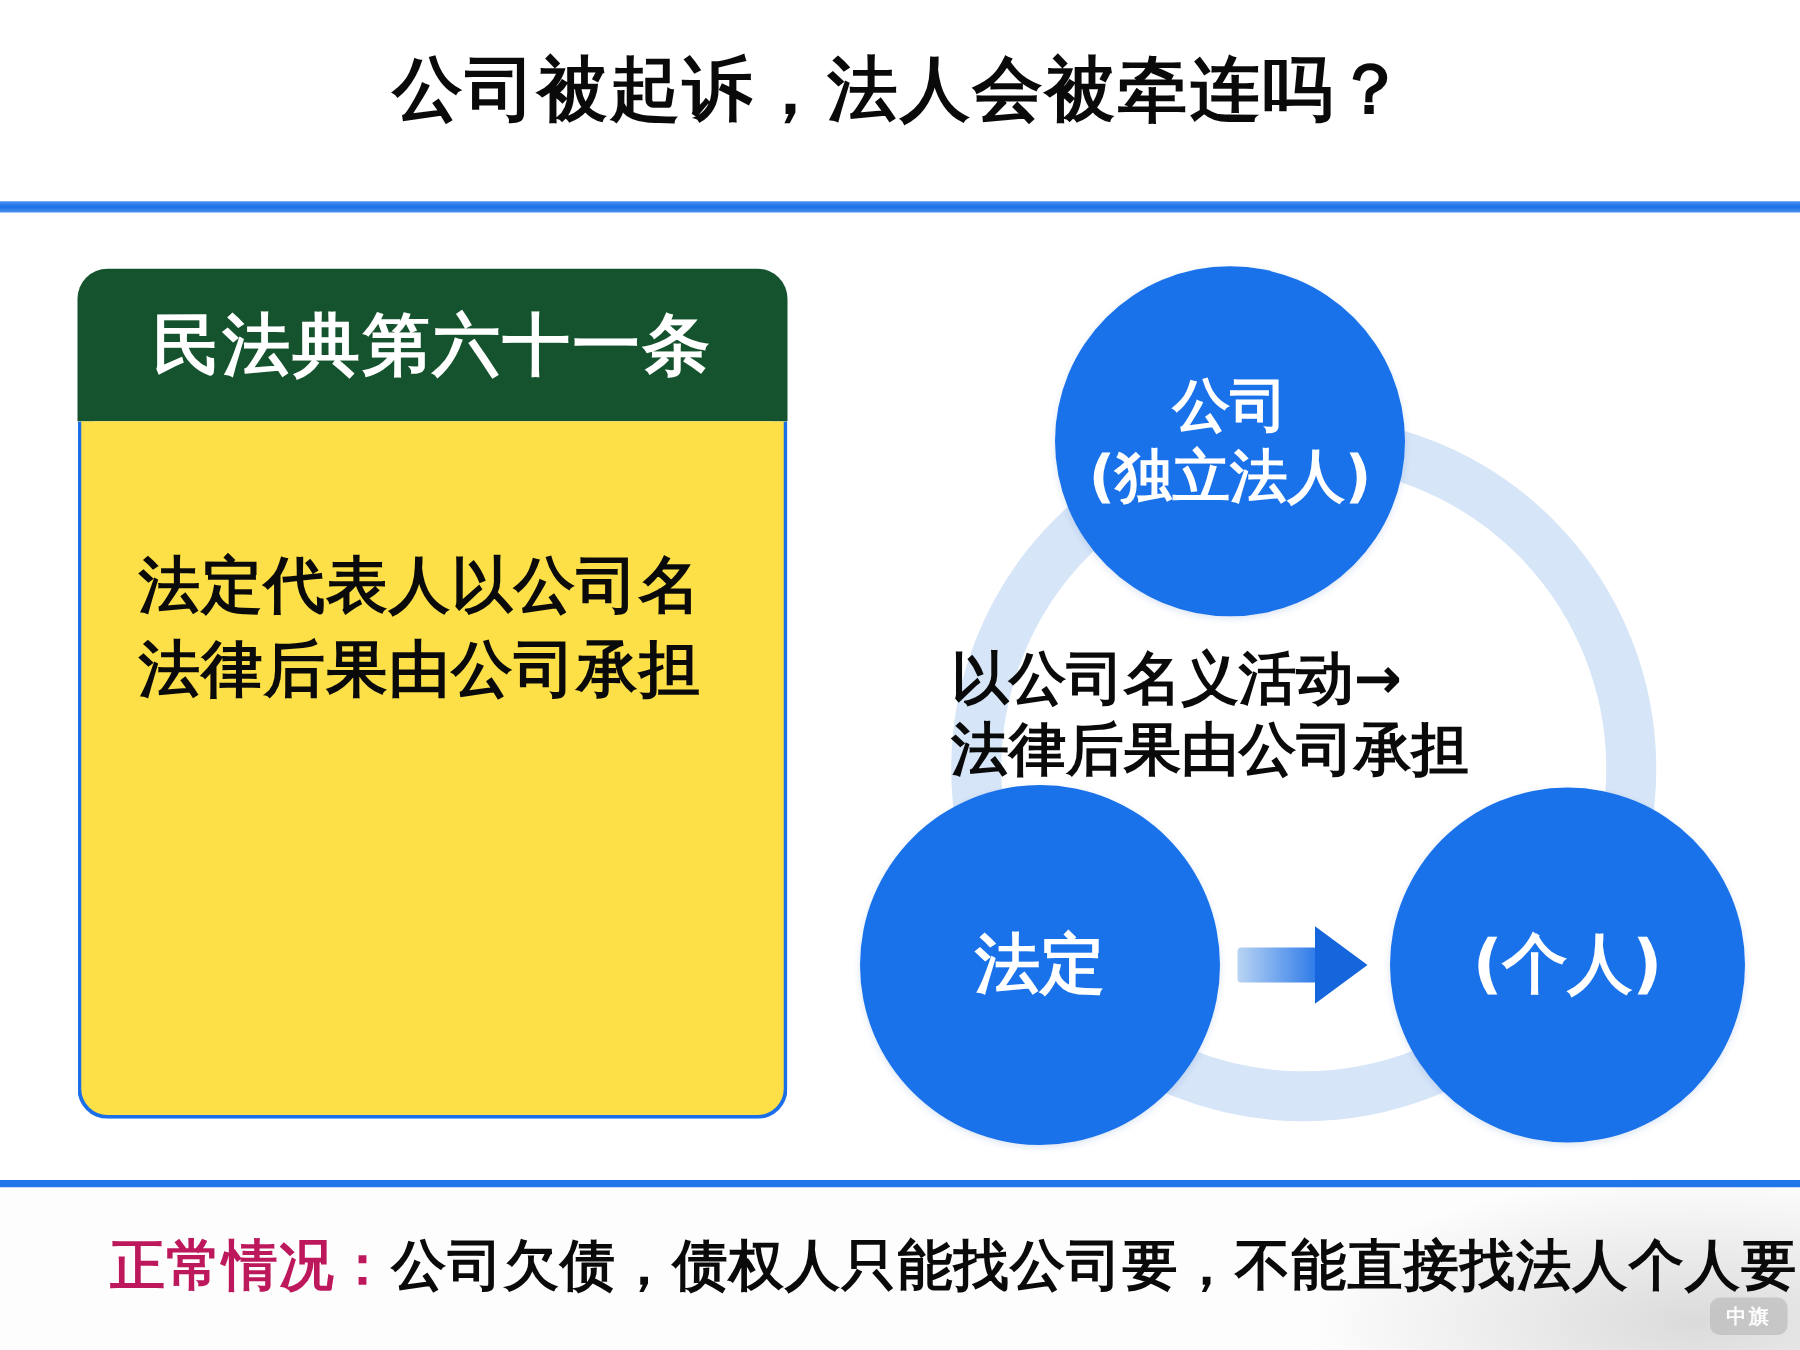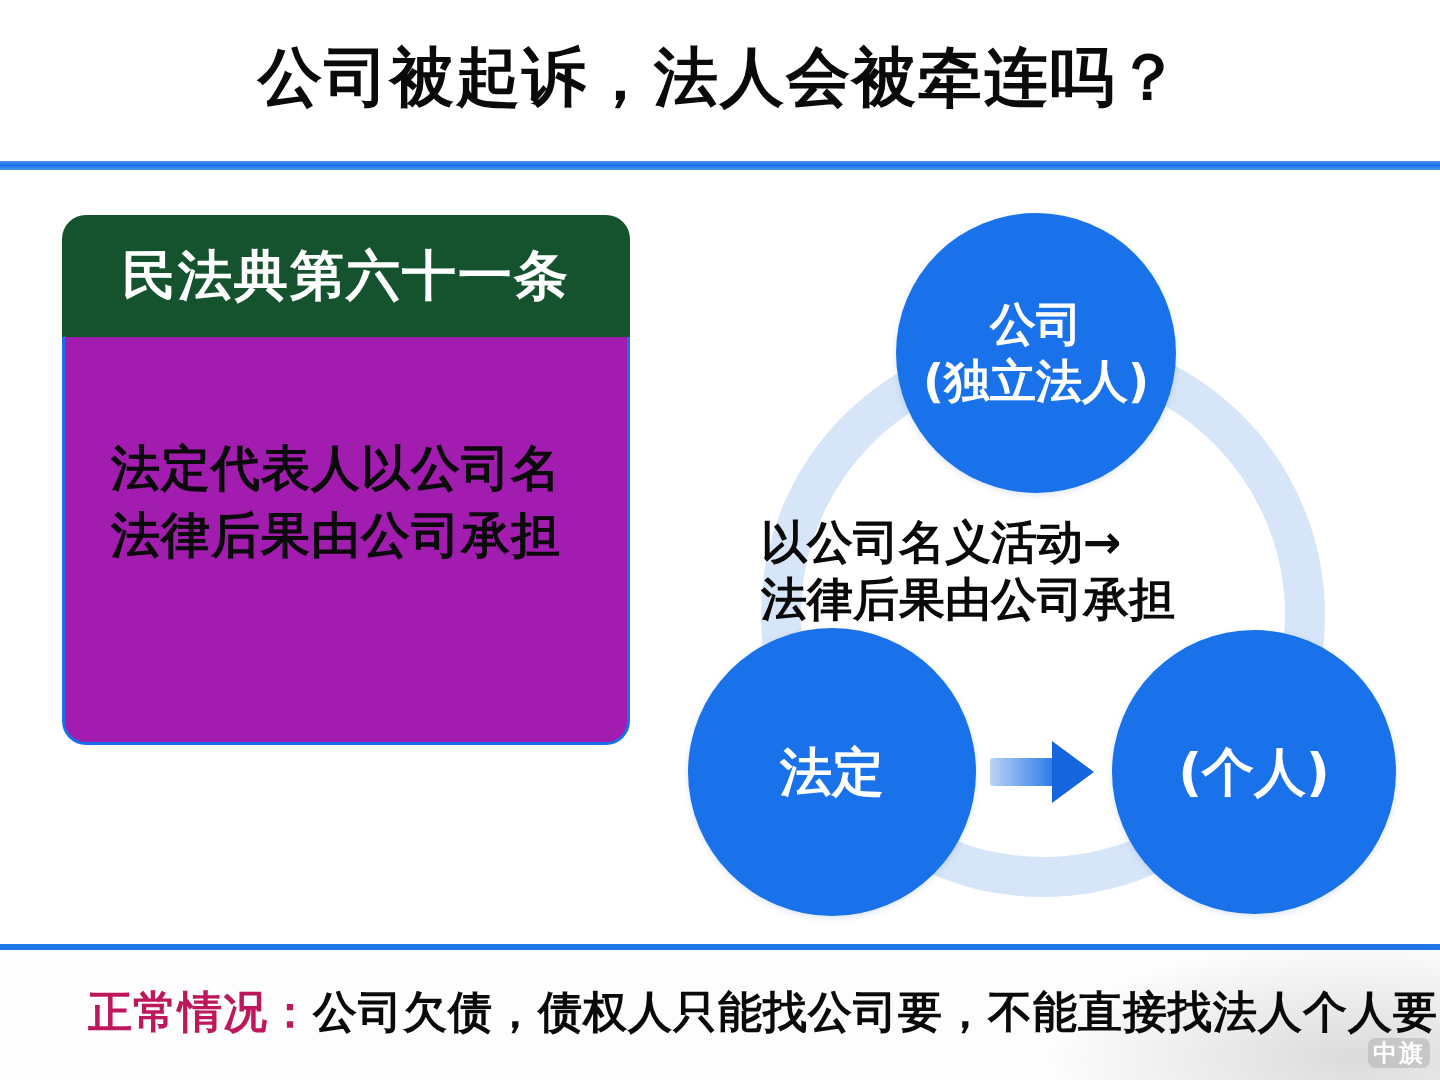--- a/index.html
+++ b/index.html
@@ -15,21 +15,21 @@
     margin: 0 auto;
   }
 
   
   .title {
     position: absolute;
     top: 34px;
     left: 0;
     width: 100%;
     text-align: center;
-    font-size: 64px;
+    font-size: 56px;
     font-weight: 900;
     letter-spacing: 2px;
     color: #0a0a0a;
   }
 
   .divider-top {
     position: absolute;
     top: 161px;
     left: 0;
     width: 100%;
@@ -51,22 +51,22 @@
     border-radius: 24px 24px 0 0;
     display: flex;
     align-items: center;
     justify-content: center;
     color: #ffffff;
     font-size: 54px;
     font-weight: 900;
     letter-spacing: 2px;
   }
   .law-card-body {
-    height: 408px;
-    background: #a21caf;
+    height: 558px;
+    background: #fde047;
     border: 3px solid #1a6fe8;
     border-top: none;
     border-radius: 0 0 24px 24px;
     padding: 98px 20px 0 46px;
   }
   .law-card-body .line {
     font-size: 49px;
     font-weight: 900;
     line-height: 67px;
     color: #0a0a0a;
@@ -94,21 +94,21 @@
     display: flex;
     flex-direction: column;
     align-items: center;
     justify-content: center;
     text-align: center;
     font-weight: 900;
     z-index: 2;
     box-shadow: 0 2px 6px rgba(20,80,180,0.15);
   }
   .circle .c-line { white-space: nowrap; }
-  .circle-company { left: 896px; top: 213px; width: 280px; height: 280px; }
+  .circle-company { left: 844px; top: 213px; width: 280px; height: 280px; }
   .circle-company .c-line { font-size: 46px; line-height: 57px; }
   .circle-rep { left: 688px; top: 628px; width: 288px; height: 288px; gap: 36px; }
   .circle-rep .c-line { font-size: 52px; line-height: 64px; }
   .circle-person { left: 1112px; top: 630px; width: 284px; height: 284px; }
   .circle-person .c-line { font-size: 52px; line-height: 64px; }
 
   .ring-caption {
     position: absolute;
     left: 761px;
     top: 514px;
@@ -187,21 +187,21 @@
   }
   .watermark {
     position: absolute;
     left: 1368px;
     top: 1038px;
     width: 62px;
     height: 30px;
     border-radius: 8px;
     background: rgba(176,176,176,0.55);
     color: rgba(255,255,255,0.95);
-    font-size: 24px;
+    font-size: 16px;
     font-weight: 700;
     letter-spacing: 2px;
     display: flex;
     align-items: center;
     justify-content: center;
     z-index: 2;
   }
 </style>
 </head>
 <body>

